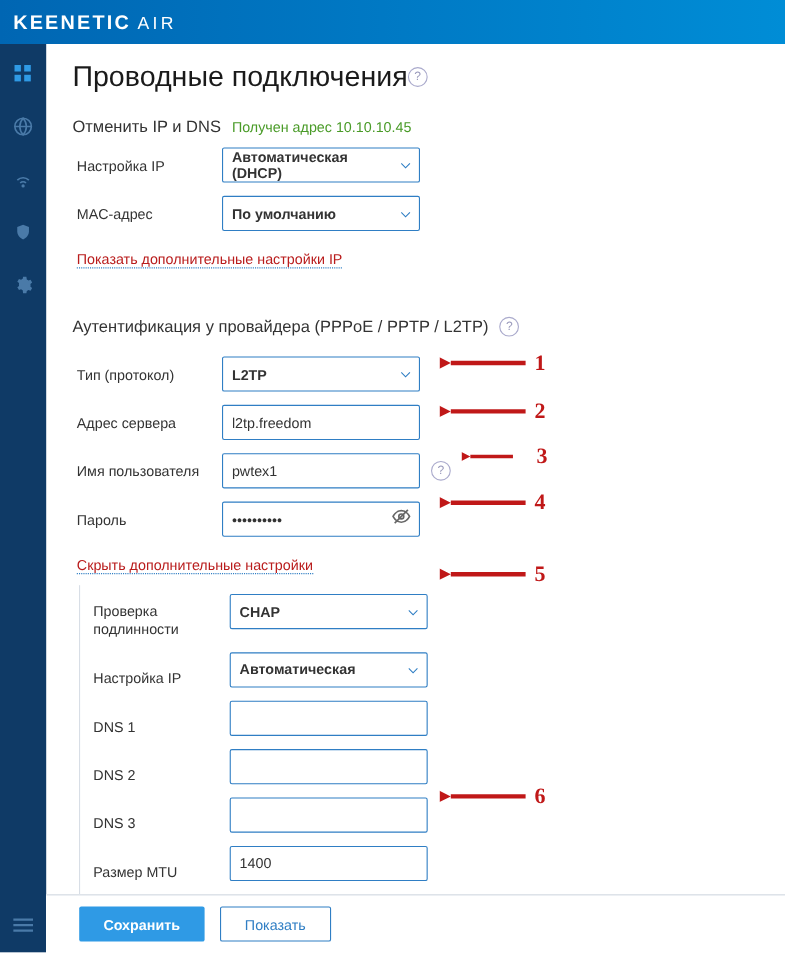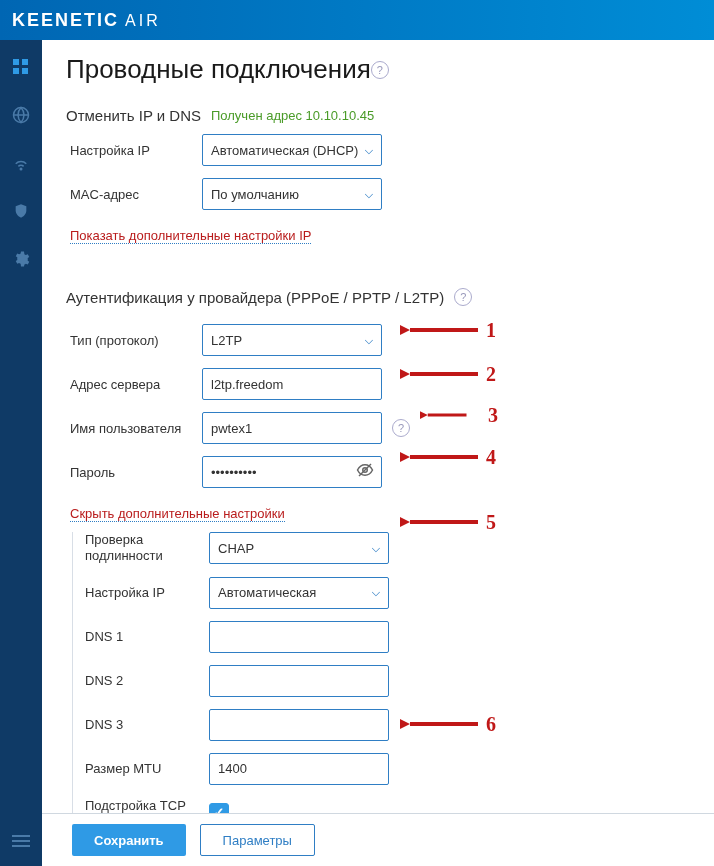--- a/index.html
+++ b/index.html
@@ -13,25 +13,25 @@
   .sidebar .nav-icon { width: 18px; height: 18px; color: #4a7aa8; display: flex; align-items: center; justify-content: center; cursor: pointer; }
   .sidebar .nav-icon.active { color: #2f9ae5; }
   .sidebar .bottom-icon { position: absolute; bottom: 16px; }
   .content { flex: 1; padding: 14px 24px 0 24px; overflow-y: auto; color: #333; }
   .page-title { font-size: 26px; font-weight: 400; color: #1a1a1a; display: flex; align-items: center; gap: 0; margin-bottom: 22px; }
   .help-circle { width: 18px; height: 18px; border: 1px solid #aac; border-radius: 50%; display: inline-flex; align-items: center; justify-content: center; font-size: 11px; color: #99b; cursor: pointer; }
   .section-title { font-size: 15px; font-weight: 400; color: #333; margin-bottom: 10px; display: flex; align-items: center; gap: 10px; }
   .status-text { color: #4a9b28; font-size: 13px; font-weight: 400; }
   .row { display: flex; align-items: center; margin-bottom: 12px; min-height: 32px; }
   .row-label { width: 136px; font-size: 13px; color: #333; padding-left: 4px; }
-  .row-label.indent { padding-left: 12px; }
+  .row-label.indent { padding-left: 12px; margin-top: 16px; }
   .field { position: relative; width: 180px; }
   .select-box, .text-input { width: 100%; height: 32px; border: 1px solid #2f7ec4; border-radius: 2px; font-size: 13px; padding: 0 8px; color: #333; background: #fff; }
   .text-input { outline: none; }
-  .select-box { display: flex; align-items: center; justify-content: space-between; cursor: pointer; }
+  .select-box { display: flex; align-items: center; justify-content: space-between; cursor: pointer; font-weight: bold; }
   .chev { color: #2f7ec4; font-size: 11px; }
   .eye-icon { position: absolute; right: 8px; top: 50%; transform: translateY(-50%); color: #666; cursor: pointer; }
   .help-inline { margin-left: 10px; }
   .link { color: #b91c1c; font-size: 13px; cursor: pointer; border-bottom: 1px dotted #2f7ec4; display: inline-block; margin: 6px 0 18px 4px; }
   .auth-title { font-size: 15px; color: #333; margin: 26px 0 18px 0; display: flex; align-items: center; gap: 10px; }
   .checkbox { width: 20px; height: 20px; border: 1px solid #2f7ec4; border-radius: 3px; display: flex; align-items: center; justify-content: center; cursor: pointer; background: #fff; }
   .checkbox.checked { background: #2f9ae5; border-color: #2f9ae5; }
   .checkbox.checked::after { content: '✓'; color: #fff; font-size: 13px; font-weight: bold; }
   .footer { position: absolute; bottom: 0; left: 42px; right: 0; border-top: 1px solid #d0d8e0; padding: 10px 0; display: flex; gap: 14px; justify-content: flex-start; padding-left: 30px; background: #fff; }
   .btn { height: 32px; padding: 0 22px; border-radius: 2px; font-size: 13px; cursor: pointer; border: none; }
@@ -263,14 +263,14 @@
           <line x1="78" y1="12" x2="10" y2="12" stroke="#c01818" stroke-width="4" marker-end="url(#ah)"></line>
         </svg>
       <span class="arrow-num">6</span>
     </div>
 
   </div>
 </div>
 
 <div class="footer">
   <button class="btn primary">Сохранить</button>
-  <button class="btn secondary">Параметры</button>
+  <button class="btn secondary">Показать</button>
 </div>
 
 </body></html>

